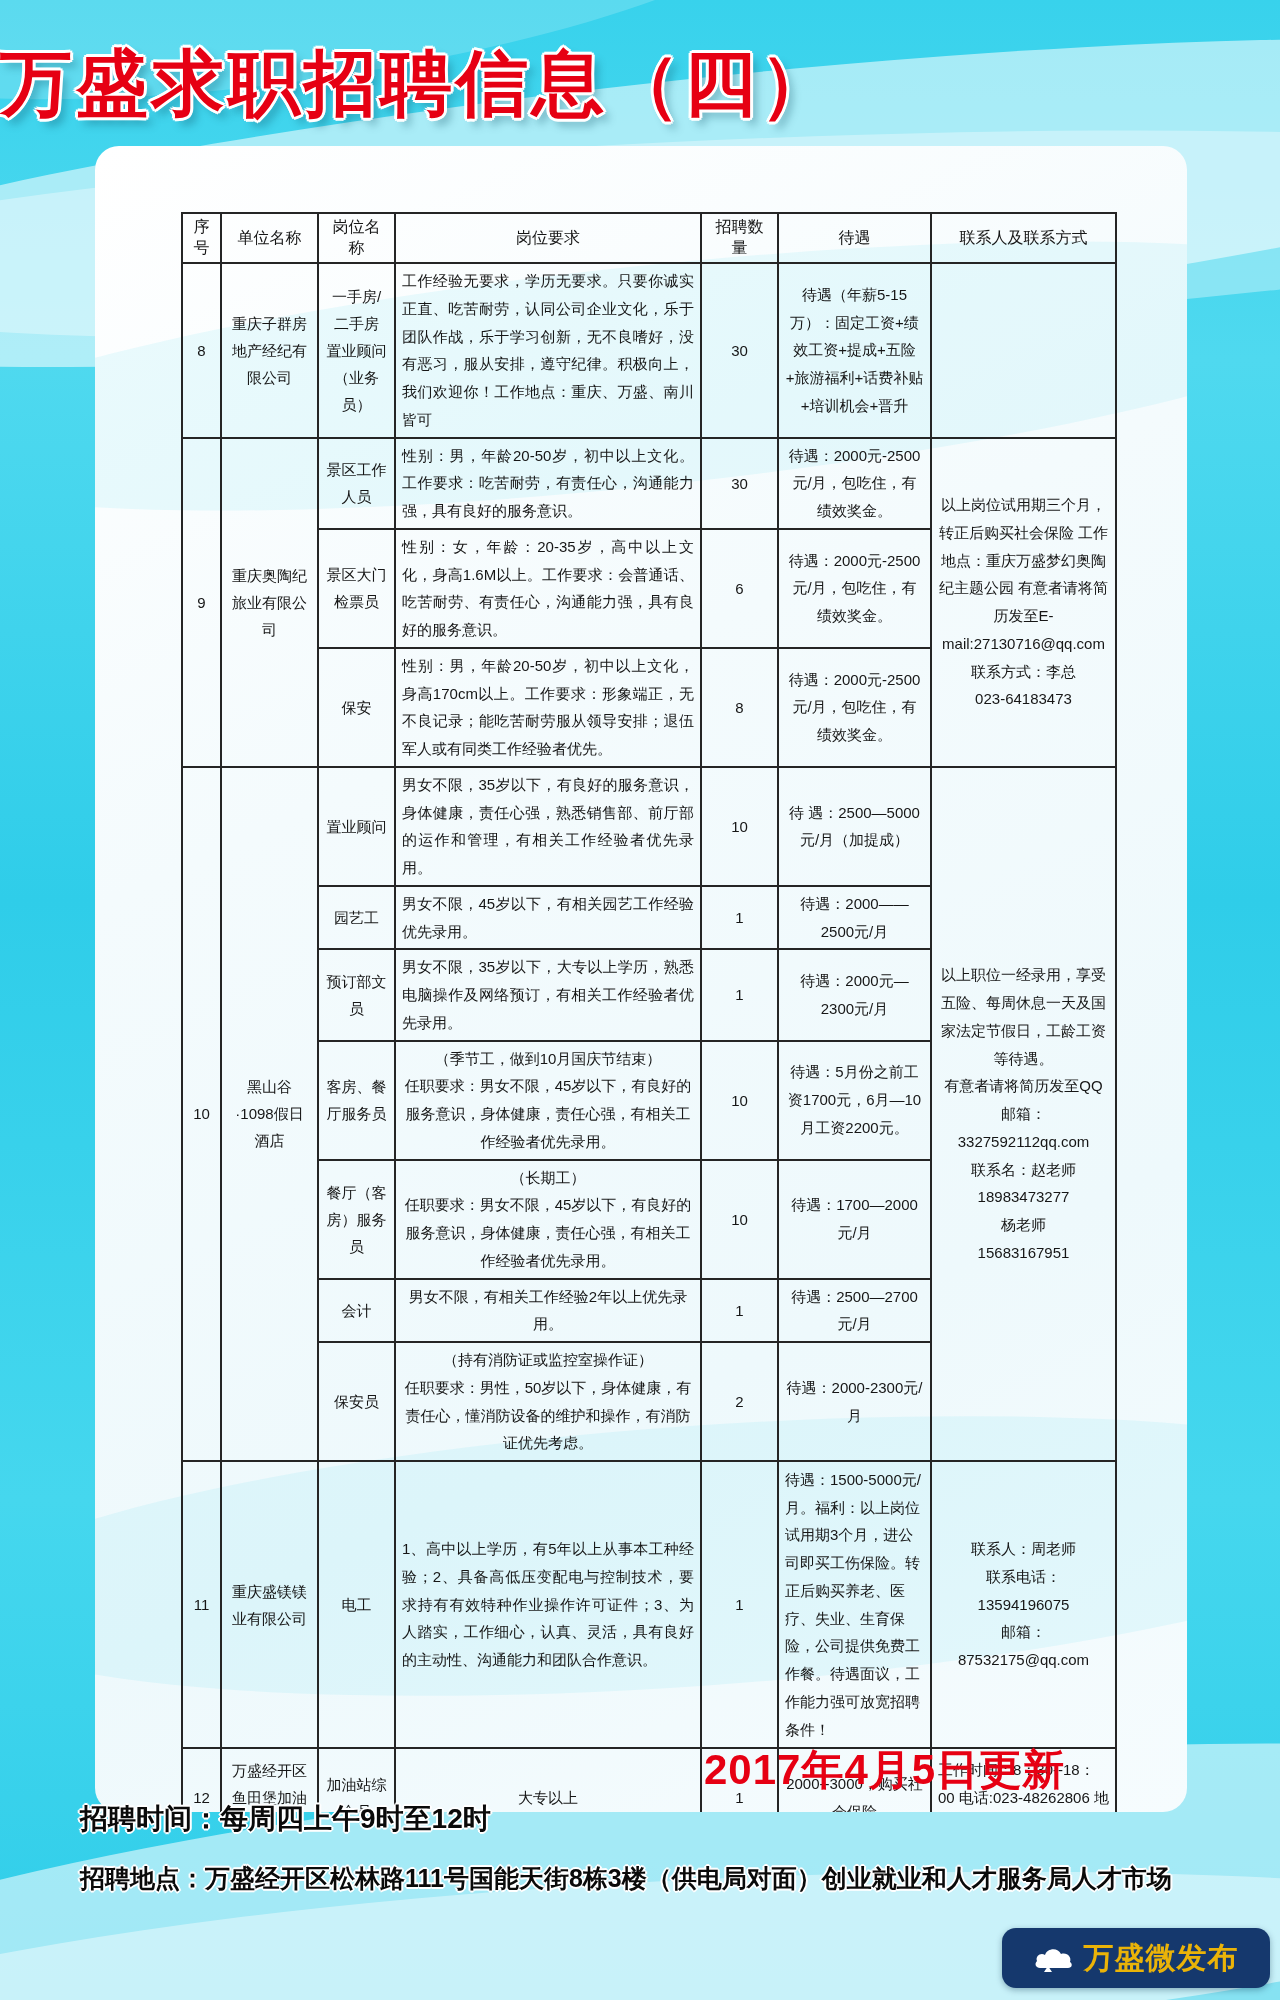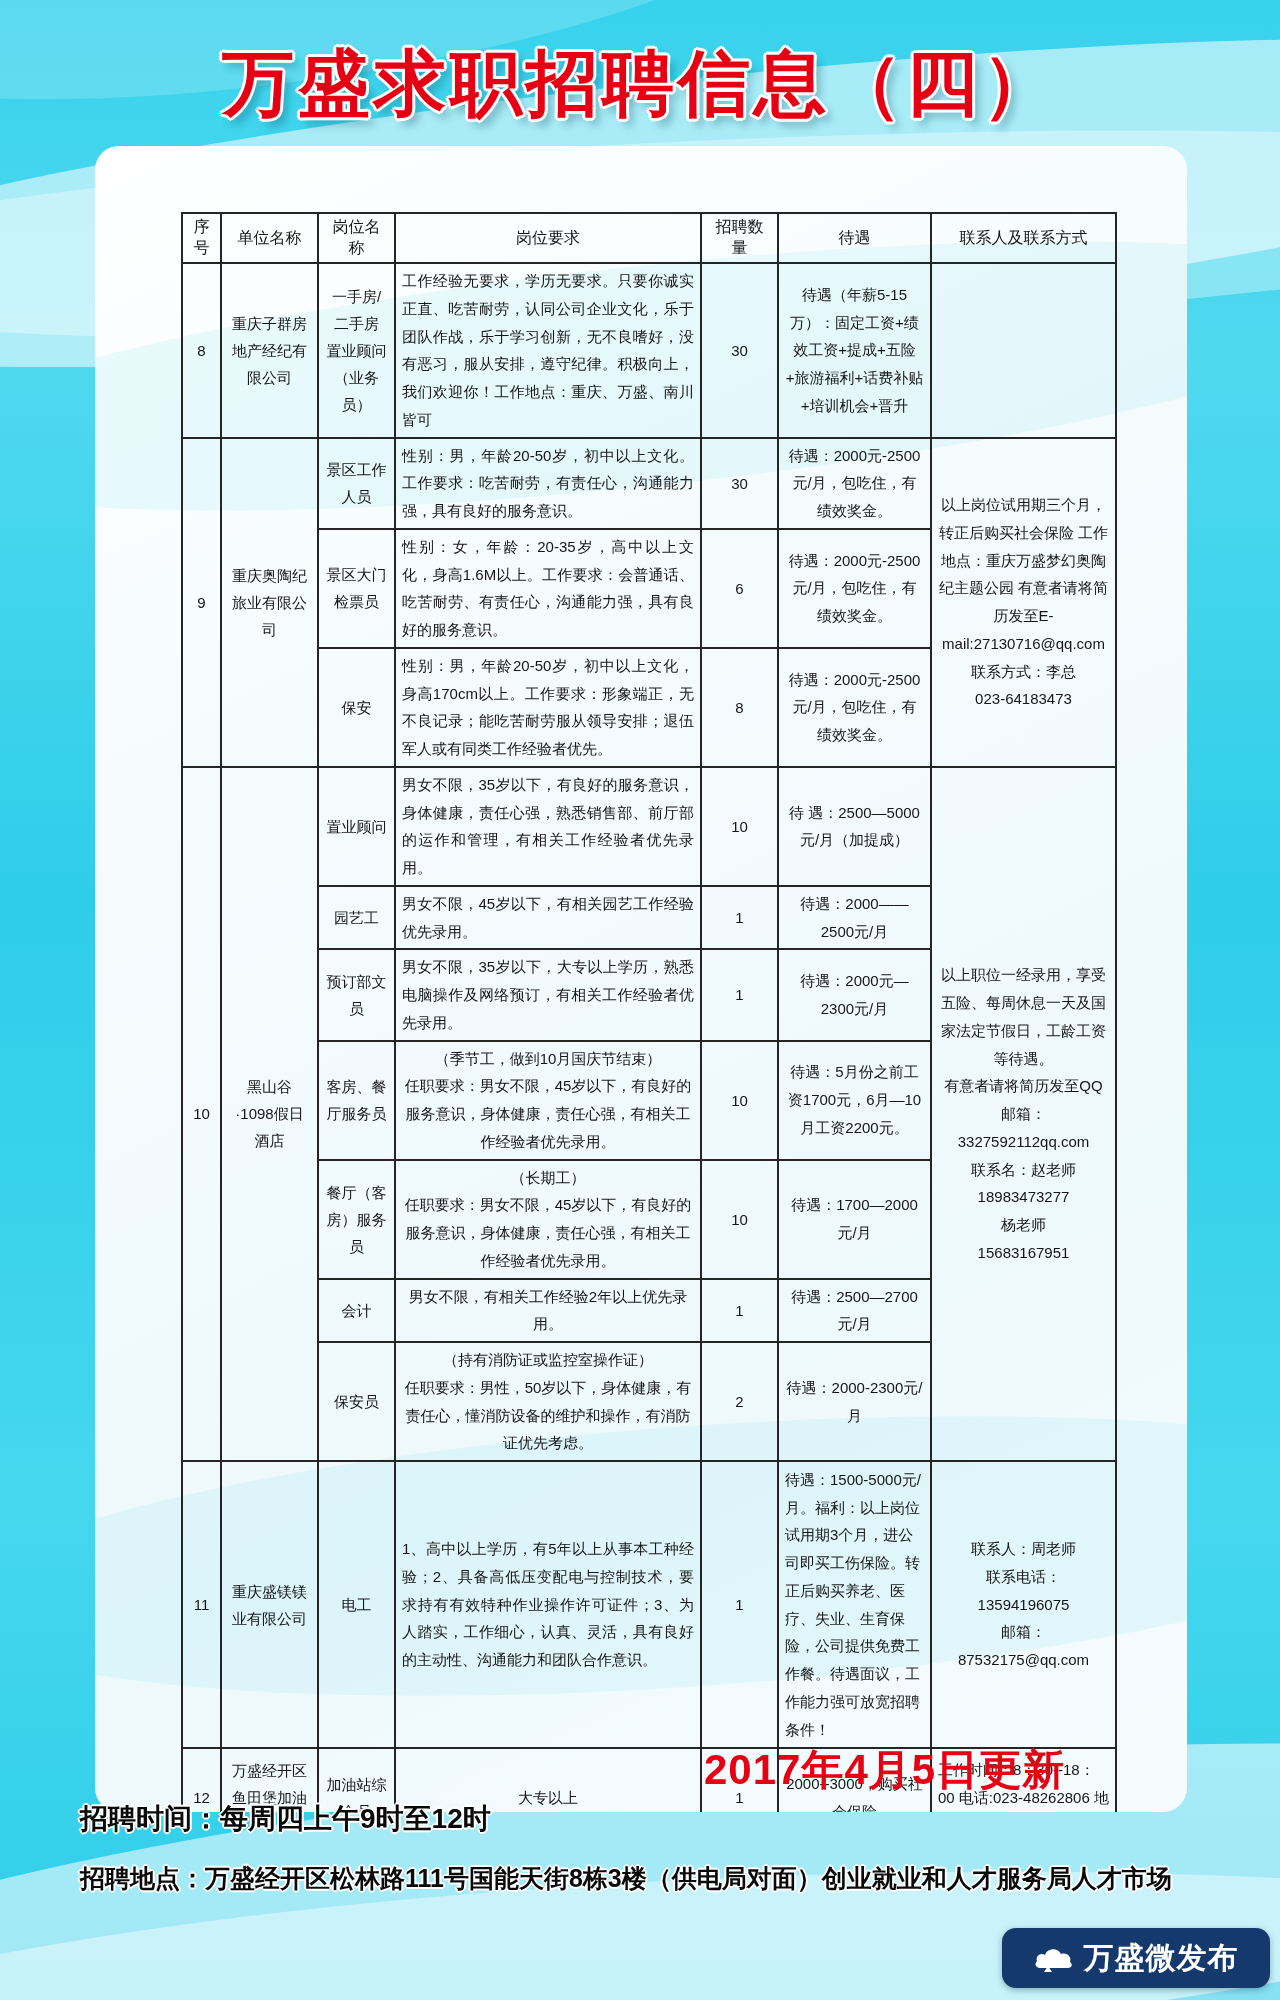--- a/index.html
+++ b/index.html
@@ -12,21 +12,21 @@
   }
 
   .wave { position:absolute; pointer-events:none; }
   #wave-t1 { top:78px; left:-320px; width:2050px; height:250px; background:rgba(255,255,255,.55); border-radius:100%; transform:rotate(-6deg); }
   #wave-t2 { top:140px; left:-280px; width:2000px; height:190px; background:rgba(255,255,255,.35); transform:rotate(-2.5deg); border-radius:100%; }
   #wave-t3 { top:-140px; left:-200px; width:1000px; height:220px; background:rgba(255,255,255,.18); transform:rotate(-8deg); border-radius:100%; }
   #wave-b1 { top:1768px; left:-250px; width:2000px; height:280px; background:rgba(255,255,255,.55); transform:rotate(-5deg); border-radius:100%; }
   #wave-b2 { top:1878px; left:-320px; width:2100px; height:320px; background:rgba(255,255,255,.42); transform:rotate(-2.5deg); border-radius:100%; }
 
   .page-title {
-    position:absolute; top:36px; left:0; width:1280px; text-align:center;
+    position:absolute; top:36px; left:0; width:1280px; text-align:left;
     font-size:72px; font-weight:bold; letter-spacing:4px; color:#e60013; z-index:4;
     text-shadow:
       3px 0 0 #fff,-3px 0 0 #fff,0 3px 0 #fff,0 -3px 0 #fff,
       2px 2px 0 #fff,-2px -2px 0 #fff,2px -2px 0 #fff,-2px 2px 0 #fff,
       6px 7px 8px rgba(10,70,90,.35);
   }
 
   .panel {
     position:absolute; top:146px; left:95px; width:1092px; height:1666px;
     background:linear-gradient(155deg,#ffffff 0%,#f4fbfd 35%,#eef9fc 70%,#f6fcfe 100%);
@@ -69,21 +69,21 @@
   #footer-time    { top:1800px; font-size:28px; }
   #footer-place   { top:1862px; font-size:25px; }
   #footer-contact { top:1918px; font-size:28px; }
 
   .badge {
     position:absolute; top:1928px; right:10px; z-index:6;
     width:268px; height:60px; background:#15386d; border-radius:14px;
     display:flex; align-items:center; justify-content:center; gap:10px;
     box-shadow:0 2px 6px rgba(0,40,70,.35);
   }
-  .badge .label { color:#ffffff; font-size:30px; font-weight:bold; letter-spacing:1px; }
+  .badge .label { color:#eab308; font-size:30px; font-weight:bold; letter-spacing:1px; }
   .badge svg { display:block; }
 </style>
 </head>
 <body>
 
 <div class="page">
 
   <div class="wave" id="wave-t1"></div>
   <div class="wave" id="wave-t2"></div>
   <div class="wave" id="wave-t3"></div>

